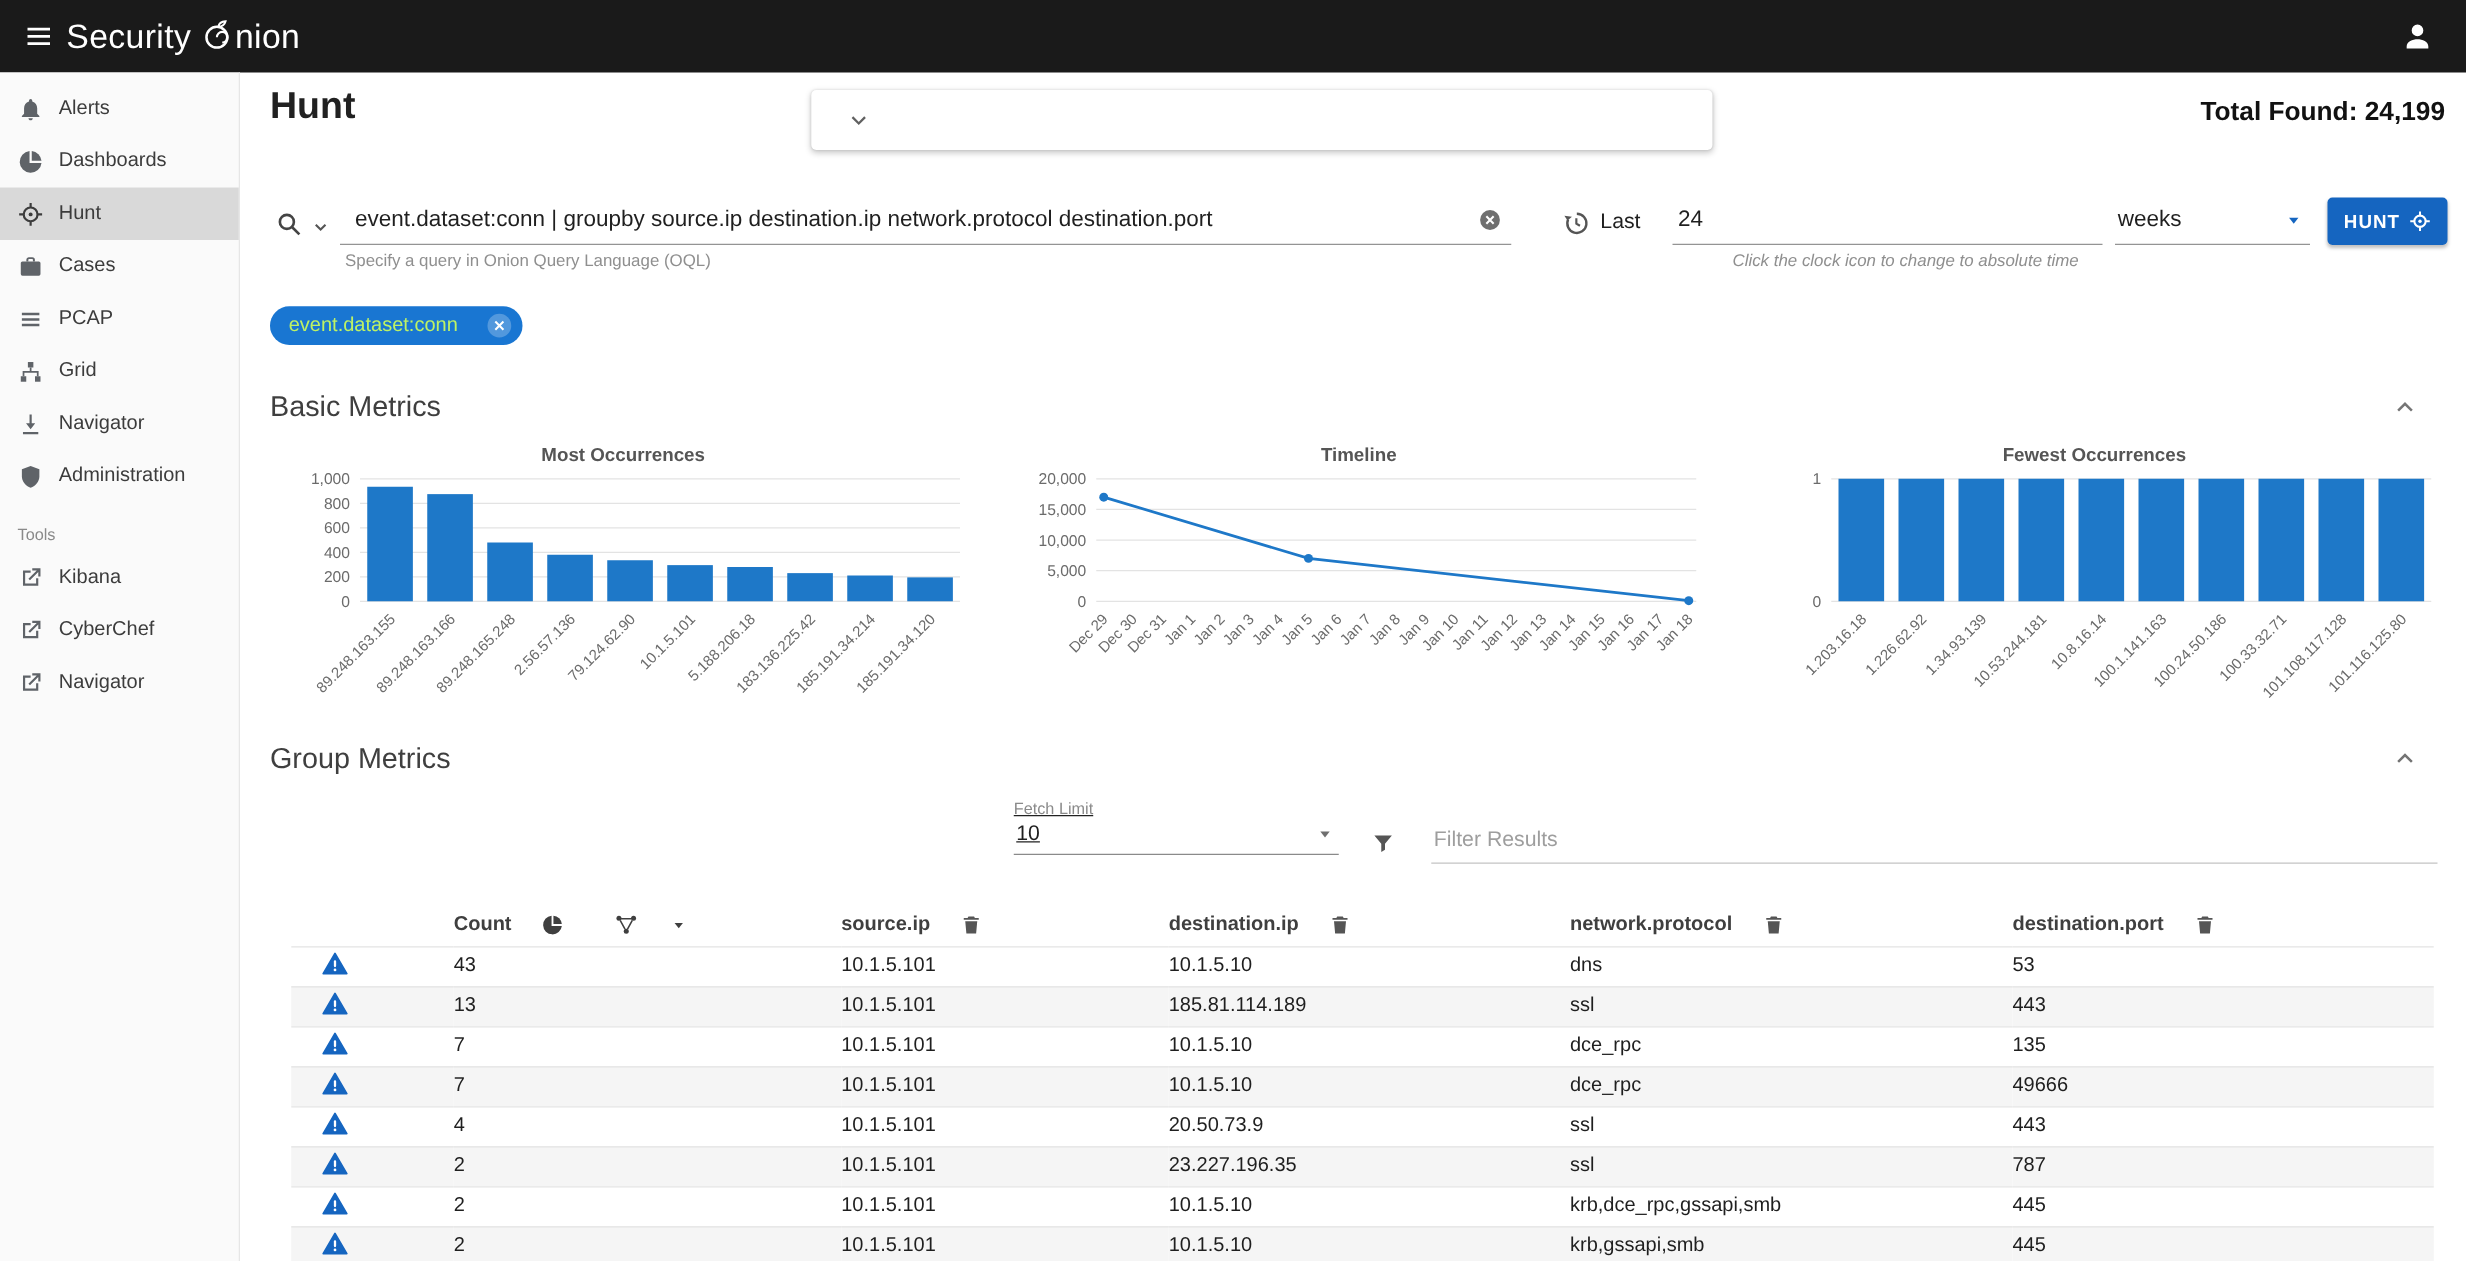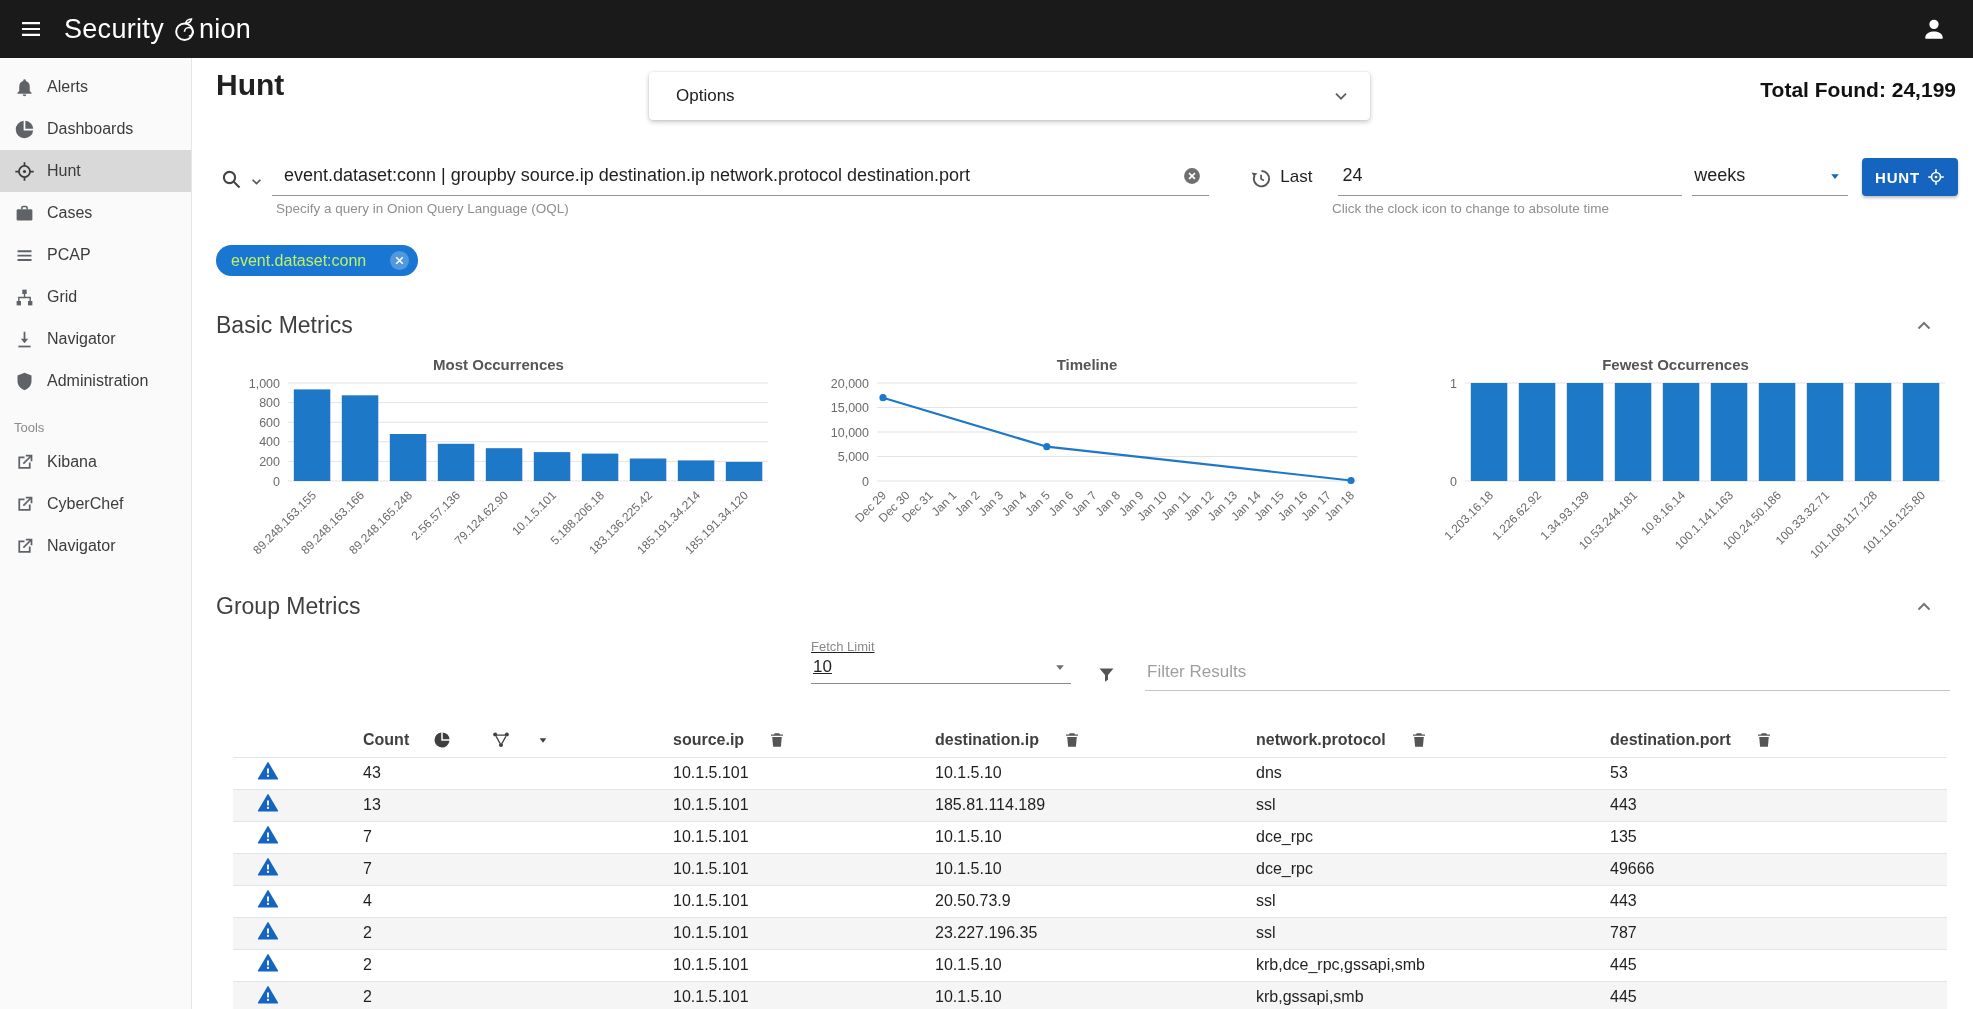--- a/index.html
+++ b/index.html
@@ -6,21 +6,21 @@
   html,body { margin:0; padding:0; }
   body {
     width:1973px; height:1009px; overflow:hidden; background:#fff;
     font-family:"Liberation Sans", sans-serif; color:#212121; position:relative;
   }
   svg { display:block; }
 
   
   .topbar { height:58px; background:#1a1a1a; display:flex; align-items:center; padding:0 22px 0 14px; }
   .hamburger { width:34px; height:34px; display:flex; align-items:center; justify-content:center; cursor:pointer; }
-  .brand { display:flex; align-items:center; color:#fff; font-size:27px; margin-left:16px; letter-spacing:.3px; }
+  .brand { display:flex; align-items:flex-start; color:#fff; font-size:27px; margin-left:5px; letter-spacing:.3px; }
   .brand .onion { margin:0 1px 0 7px; }
   .topbar .spacer { flex:1; }
   .user-btn { width:34px; height:34px; display:flex; align-items:center; justify-content:center; cursor:pointer; }
 
   
   .sidebar { position:absolute; top:58px; left:0; bottom:0; width:192px; background:#fafafa;
              border-right:1px solid #e6e6e6; padding-top:8px; }
   .nav-item { display:flex; align-items:center; height:42px; padding-left:14px; font-size:16px; color:#3c3c3c; cursor:pointer; }
   .nav-item .nicon { width:21px; height:21px; margin-right:12px; flex:none; }
   .nav-item.selected { background:#d9d9d9; }
@@ -50,21 +50,21 @@
   .time-unit .val { font-size:18px; color:#1f1f1f; }
   .hunt-btn { margin-left:14px; width:96px; height:38px; background:#1565c0; color:#fff; border:none;
               border-radius:4px; font-size:15px; font-weight:bold; letter-spacing:.8px; display:flex;
               align-items:center; justify-content:center; gap:7px; cursor:pointer;
               box-shadow:0 2px 3px rgba(0,0,0,.25); font-family:inherit; }
   .last-label { font-size:17px; color:#1f1f1f; margin:0 0 9px 8px; }
   .history-wrap { margin:0 0 6px 40px; }
 
   .hint-row { position:relative; height:18px; margin-top:5px; font-size:13.5px; color:#8f8f8f; }
   .hint-query { position:absolute; left:60px; }
-  .hint-time { position:absolute; left:1116px; }
+  .hint-time { position:absolute; left:1170px;font-style:italic; }
 
   .chip-row { margin-top:26px; }
   .chip { display:inline-flex; align-items:center; height:31px; background:#1976d2; color:#bef264;
           border-radius:16px; padding:0 9px 0 15px; font-size:16px; gap:24px; }
   .chip .close { width:19px; height:19px; border-radius:50%; background:rgba(255,255,255,.25);
                  display:flex; align-items:center; justify-content:center; cursor:pointer; }
 
   .section-header { position:relative; font-size:23px; color:#3f3f3f; height:32px; }
   .sh-basic { margin-top:36px; }
   .sh-group { margin-top:18px; }
@@ -225,21 +225,20 @@
       </span>
     <span>Navigator</span>
   </div>
 </aside>
 
 <main class="main">
 
   <div class="header-row">
     <h1 class="page-title" style="margin:0;">Hunt</h1>
     <div class="options-box">
-      <span class="lbl">Options</span>
       <span>
           <svg width="22" height="22" viewBox="0 0 24 24">
             <path d="M6.5 9.5l5.5 5.5 5.5-5.5" fill="none" stroke="#616161" stroke-width="2"></path>
           </svg>
         </span>
     </div>
     <div class="total-found">
       <span>Total Found:</span>
       <span>24,199</span>
     </div>

